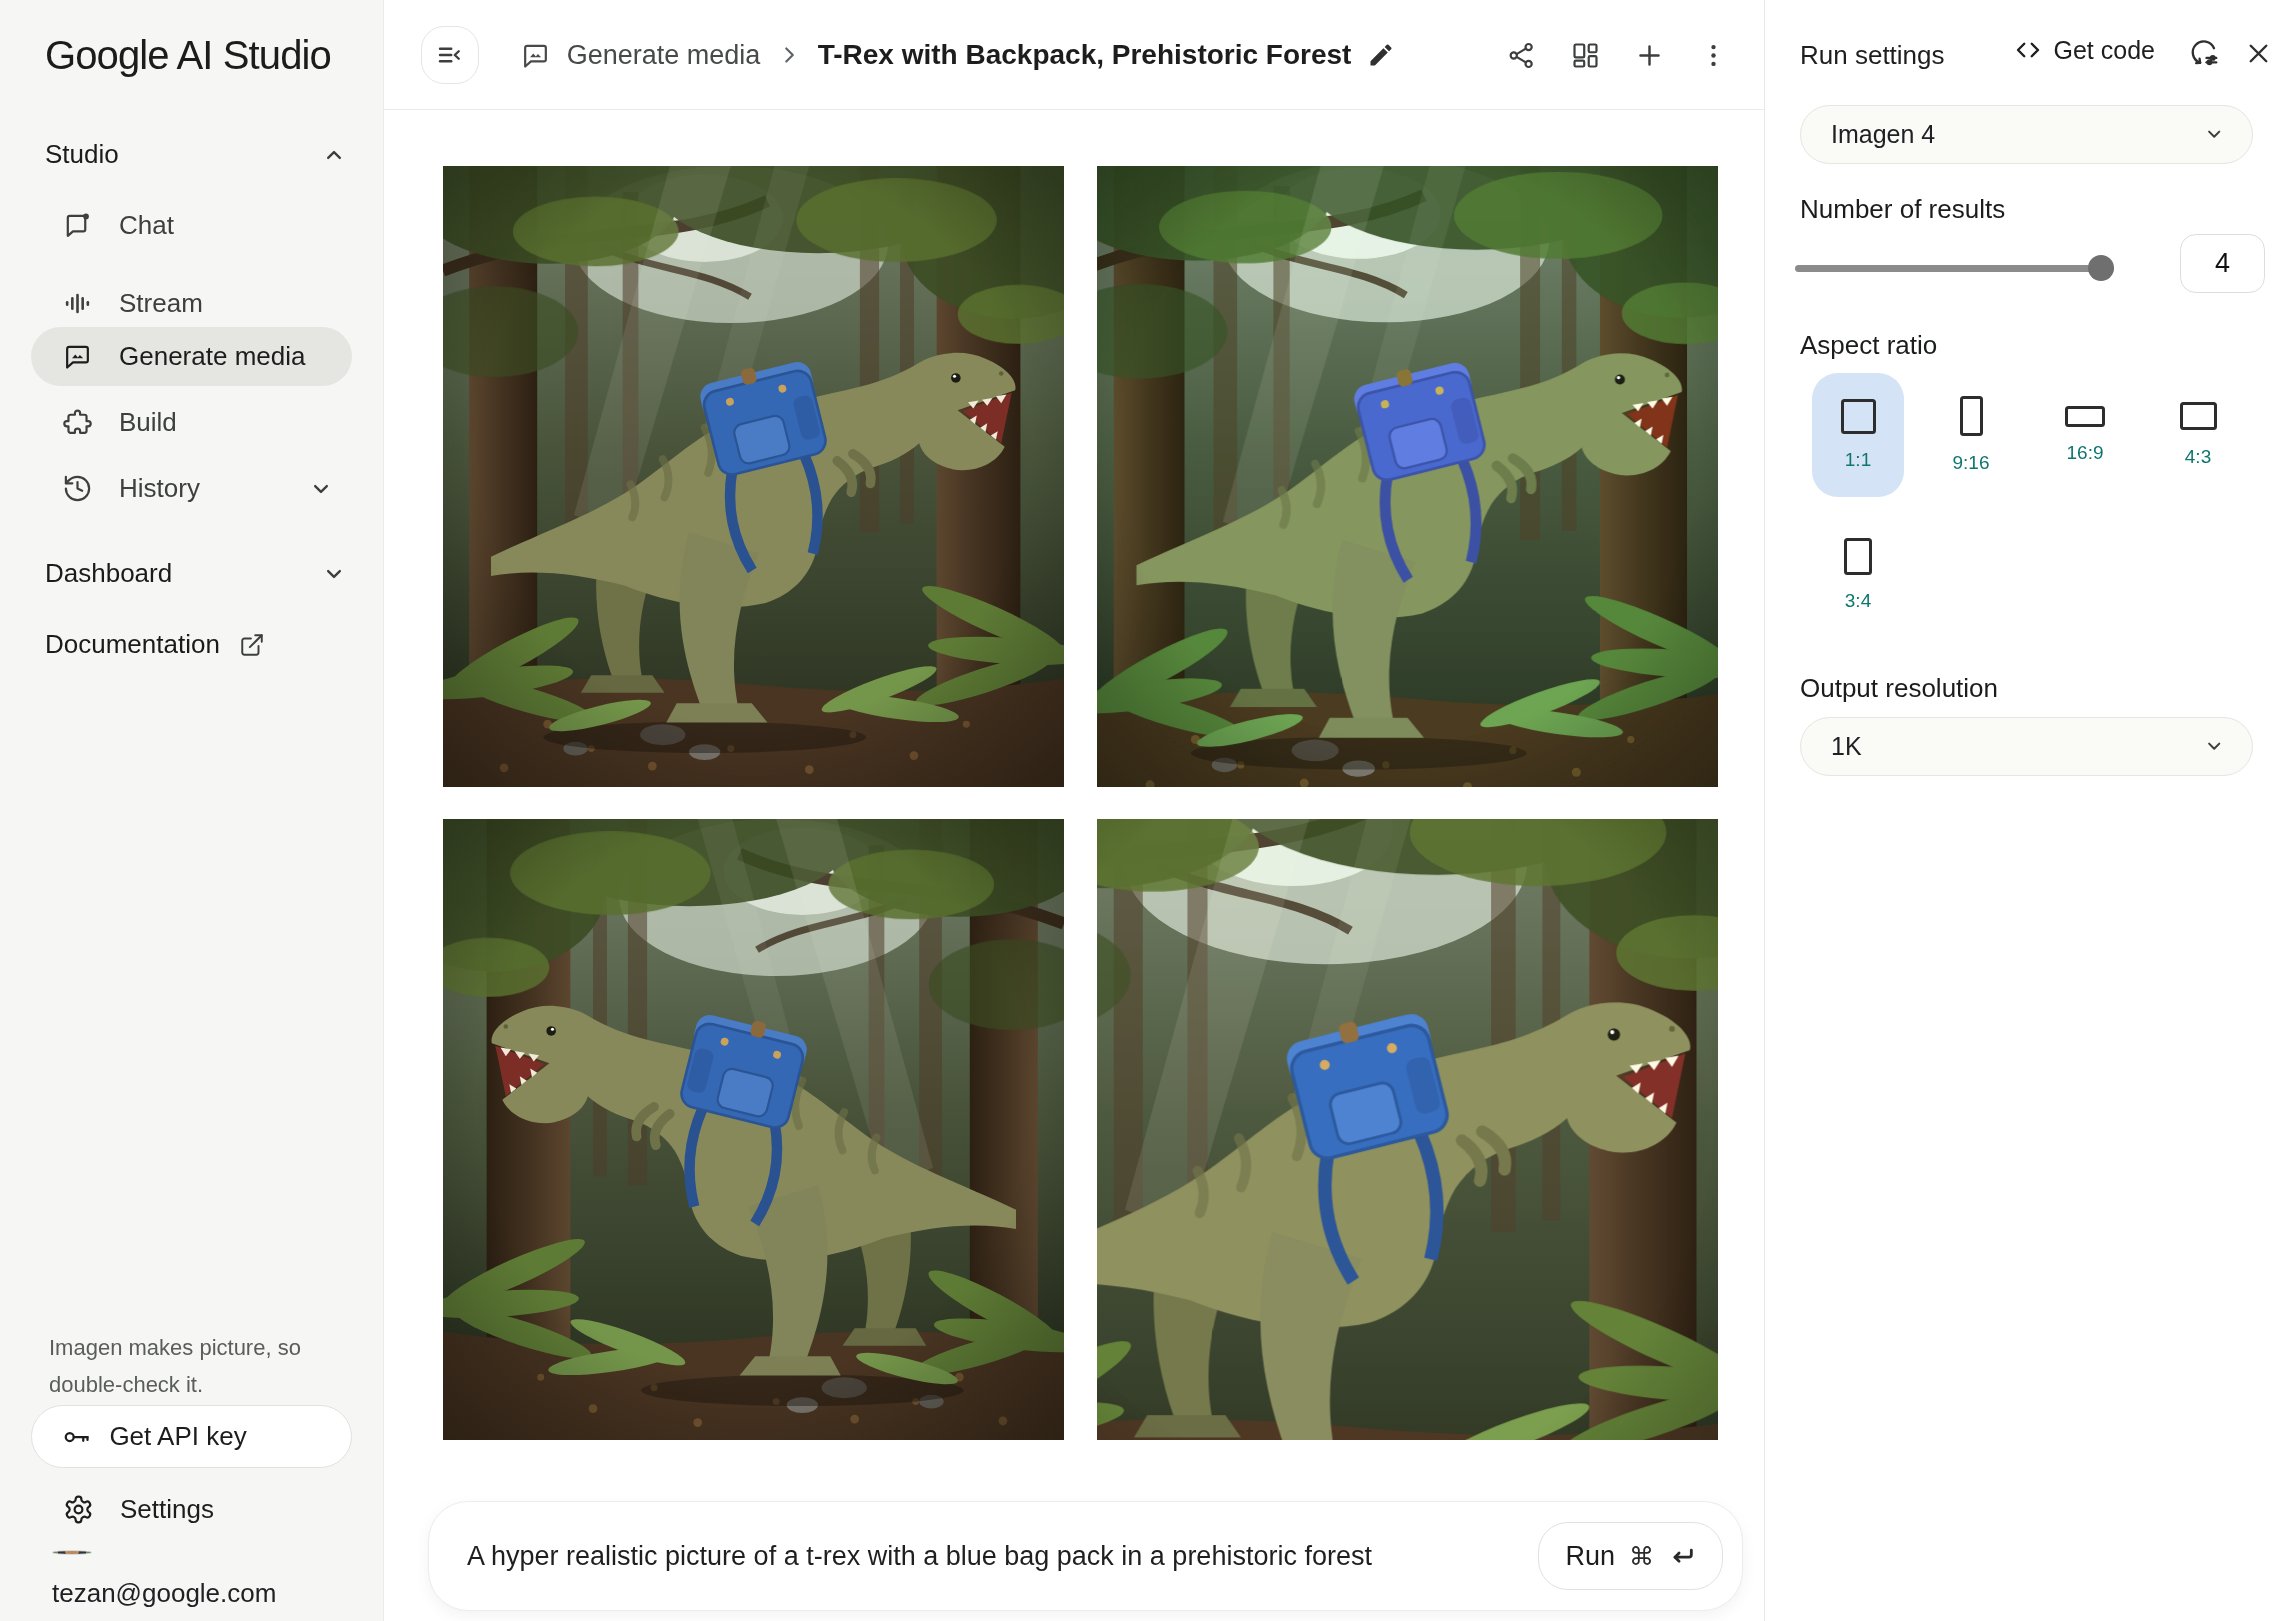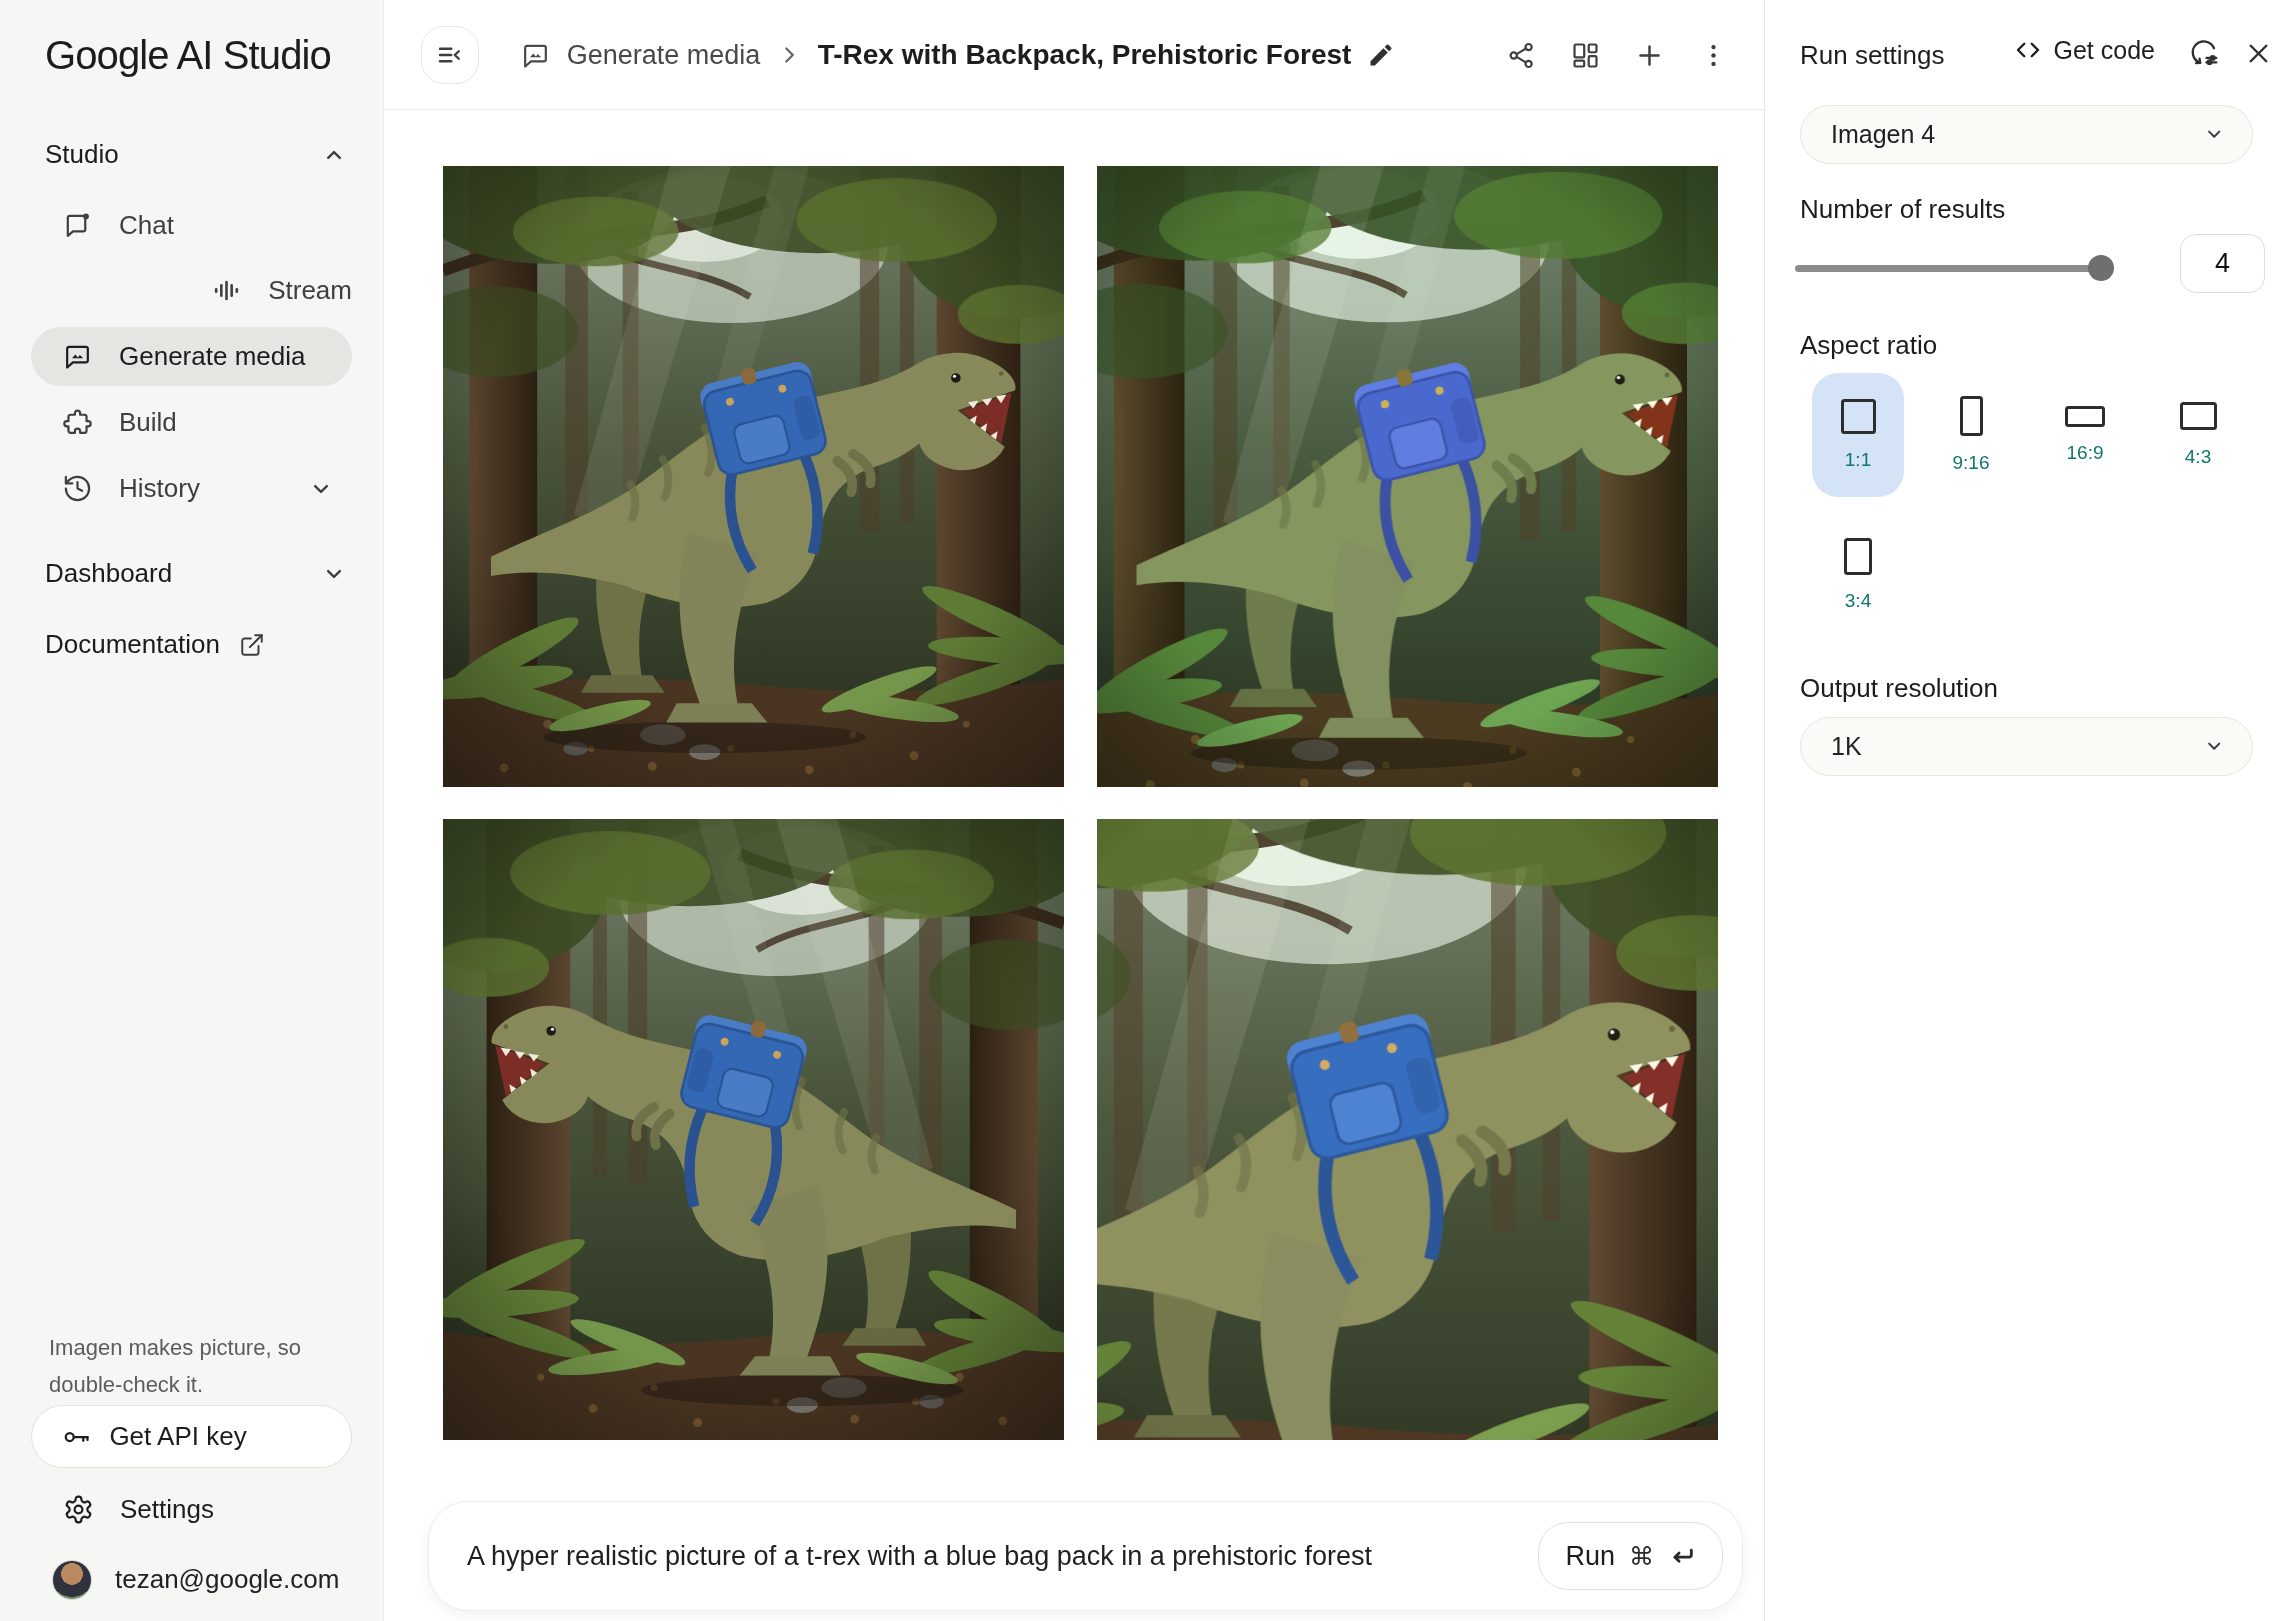--- a/index.html
+++ b/index.html
@@ -22,21 +22,21 @@
   .icon svg { display:block; }
   .disclaimer { position:absolute; left:49px; top:1329px; width:279px; font-size:22px;
                 line-height:37px; color:#5a5d5c; }
   .api-btn { position:absolute; left:31px; top:1405px; width:321px; height:63px;
              background:#fff; border:1.7px solid #e1e2de; border-radius:35px; display:flex;
              align-items:center; gap:17.4px; padding-left:30px; font-size:26px; font-weight:500;
              color:#1d1d1d; cursor:pointer; }
   .settings-row { position:absolute; left:63px; top:1480px; height:59px; display:flex;
                   align-items:center; gap:26px; font-size:26px; color:#1d1d1d; cursor:pointer; }
   .user-row { position:absolute; left:52px; top:1550px; height:59px; display:flex;
-              align-items:center; gap:23px; font-size:26px; color:#202124; }
+              align-items:flex-start; gap:23px; font-size:26px; color:#202124;flex-direction:column; }
   .avatar { width:40px; height:40px; border-radius:50%;
             background:radial-gradient(circle at 50% 34%, #b9895f 0 34%, #30333d 35% 72%, #6d8d62 73%);
             border:0.9px solid #d8d8d4; }
 
   
   .main { position:absolute; left:384px; top:0; width:1380px; height:1621px; background:#fff; }
   .topbar { position:absolute; left:0; top:0; right:0; height:110px; background:#fff;
             border-bottom:0.9px solid #ececea; }
   .collapse-btn { position:absolute; left:37px; top:26px; width:58px; height:58px;
                   border:1.7px solid #e5e5e2; border-radius:23px; background:#fff; display:flex;
@@ -237,21 +237,21 @@
     <div class="side-item" style="top:196px;">
       <span class="icon">
         <svg width="31" height="31" viewBox="0 0 24 24" fill="none" stroke="#3d403f" stroke-width="1.7" stroke-linecap="round" stroke-linejoin="round">
             <path d="M6 4.5h10.5A1.5 1.5 0 0 1 18 6v9a1.5 1.5 0 0 1-1.5 1.5H8.5L4.5 20V6A1.5 1.5 0 0 1 6 4.5Z"></path>
             <circle cx="18.6" cy="5" r="2.2" fill="#3d403f" stroke="none"></circle>
           </svg>
       </span>
       <span>Chat</span>
     </div>
 
-    <div class="side-item" style="top:261px;justify-content:flex-end;">
+    <div class="side-item" style="top:274px;">
       <span class="icon">
         <svg width="31" height="31" viewBox="0 0 24 24" fill="none" stroke="#3d403f" stroke-width="2" stroke-linecap="round">
             <path d="M4 11v2"></path>
             <path d="M8 8v8"></path>
             <path d="M12 5.5v13"></path>
             <path d="M16 8v8"></path>
             <path d="M20 11v2"></path>
           </svg>
       </span>
       <span>Stream</span>

